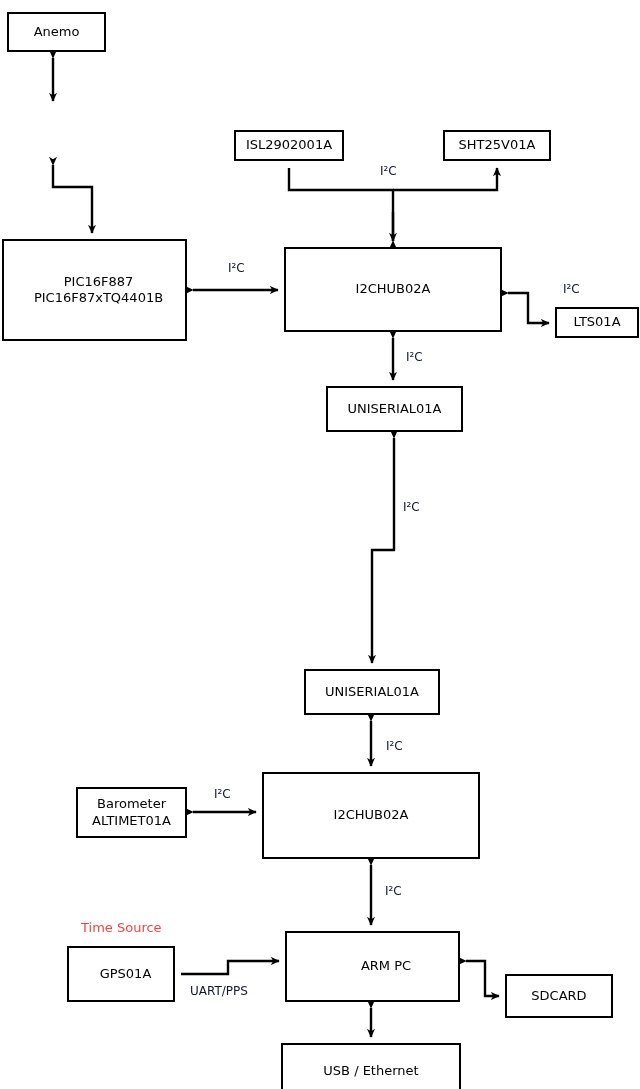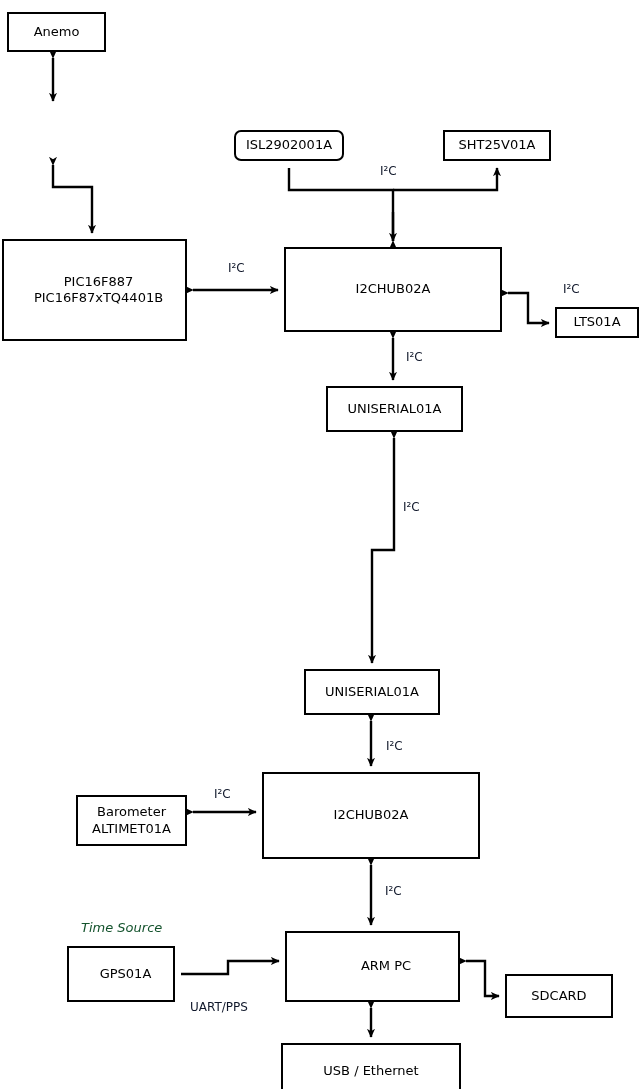--- a/index.html
+++ b/index.html
@@ -7,22 +7,22 @@
        font-family:"DejaVu Sans","Liberation Sans",sans-serif;
        color:#000;overflow:hidden;}
   #diagram{position:absolute;left:0;top:12px;width:516px;height:1089px;}
   .node{position:absolute;box-sizing:border-box;background:#ffffff;
         border:2px solid #000;display:flex;align-items:center;
         justify-content:center;text-align:center;line-height:1.25;
         font-size:13px;color:#000;z-index:3;}
   .node span{display:block;white-space:pre-line;}
   .edge-label{position:absolute;font-size:12px;color:#0f172a;
               background:transparent;z-index:4;white-space:nowrap;}
-  .free-label{position:absolute;font-size:13px;color:#14532d;z-index:4;
-              white-space:nowrap;font-style:italic;}
+  .free-label{position:absolute;font-size:13px;color:#ef4444;z-index:4;
+              white-space:nowrap;}
   svg{position:absolute;left:0;top:0;width:640px;height:1089px;z-index:1;}
 </style>
 </head>
 <body>
 
 <div id="diagram">
 
   <svg viewBox="0 0 640 1089">
     <defs>
       <marker id="ah" markerWidth="10" markerHeight="10" refX="8.2" refY="4" orient="auto" markerUnits="userSpaceOnUse">
@@ -67,21 +67,21 @@
   <div class="node" style="left:7px;top:0px;width:99px;height:40px;">
     <span>Anemo</span>
   </div>
 
 
   <div class="node" style="left:2px;top:227px;width:185px;height:102px;padding-left:8px;">
     <span>PIC16F887
 PIC16F87xTQ4401B</span>
   </div>
 
-  <div class="node" style="left:234px;top:118px;width:110px;height:31px;border-radius:7px;">
+  <div class="node" style="left:234px;top:118px;width:110px;height:31px;">
     <span>ISL2902001A</span>
   </div>
 
   <div class="node" style="left:443px;top:118px;width:108px;height:31px;justify-content:center;">
     <span>SHT25V01A</span>
   </div>
 
   <div class="node" style="left:284px;top:235px;width:218px;height:85px;">
     <span>I2CHUB02A</span>
   </div>
@@ -95,21 +95,21 @@
   </div>
 
   <div class="node" style="left:304px;top:657px;width:136px;height:46px;">
     <span>UNISERIAL01A</span>
   </div>
 
   <div class="node" style="left:262px;top:760px;width:218px;height:87px;">
     <span>I2CHUB02A</span>
   </div>
 
-  <div class="node" style="left:76px;top:775px;width:111px;height:51px;margin-top:8px;">
+  <div class="node" style="left:76px;top:775px;width:111px;height:51px;">
     <span>Barometer
 ALTIMET01A</span>
   </div>
 
   <div class="node" style="left:67px;top:934px;width:108px;height:56px;padding-left:9px;">
     <span>GPS01A</span>
   </div>
 
   <div class="node" style="left:285px;top:919px;width:175px;height:71px;padding-left:27px;">
     <span>ARM PC</span>
@@ -124,17 +124,17 @@
   </div>
 
   <div class="edge-label" style="left:380px;top:152px;">I²C</div>
   <div class="edge-label" style="left:228px;top:249px;">I²C</div>
   <div class="edge-label" style="left:563px;top:270px;">I²C</div>
   <div class="edge-label" style="left:406px;top:338px;">I²C</div>
   <div class="edge-label" style="left:403px;top:488px;">I²C</div>
   <div class="edge-label" style="left:386px;top:727px;">I²C</div>
   <div class="edge-label" style="left:214px;top:775px;">I²C</div>
   <div class="edge-label" style="left:385px;top:872px;">I²C</div>
-  <div class="edge-label" style="left:190px;top:972px;margin-top:16px;">UART/PPS</div>
+  <div class="edge-label" style="left:190px;top:972px;">UART/PPS</div>
 
   <div class="free-label" style="left:81px;top:908px;">Time Source</div>
 
 </div>
 
 </body></html>

